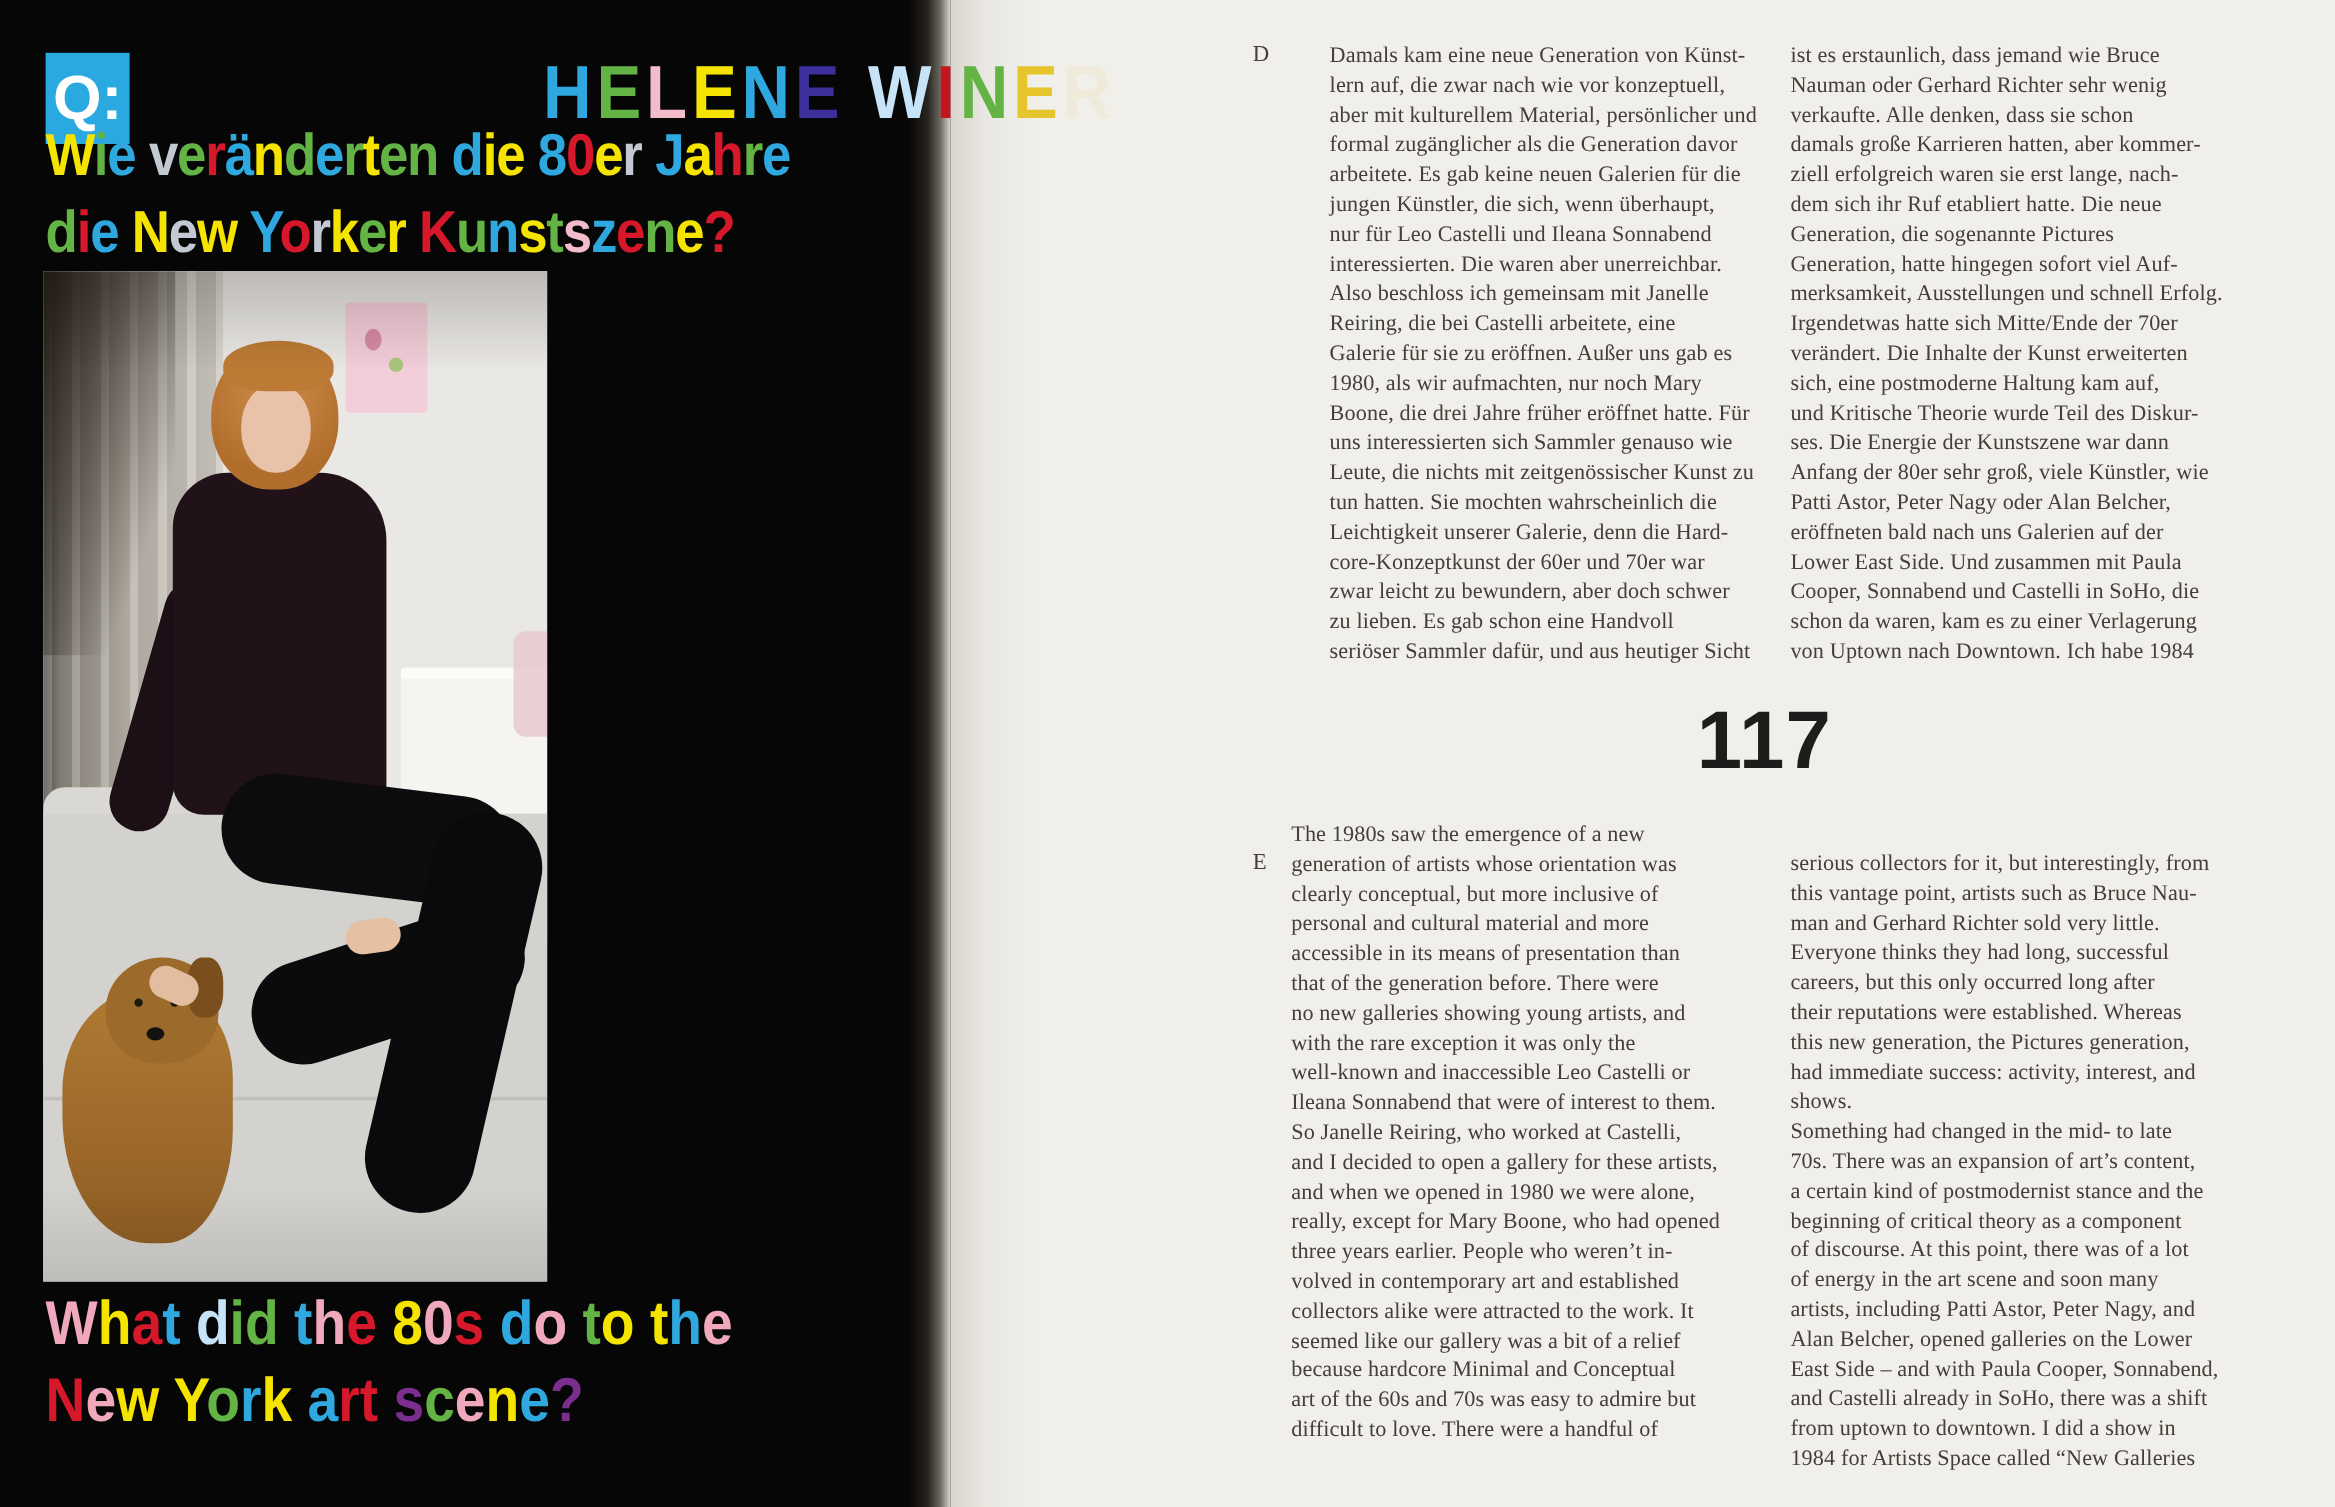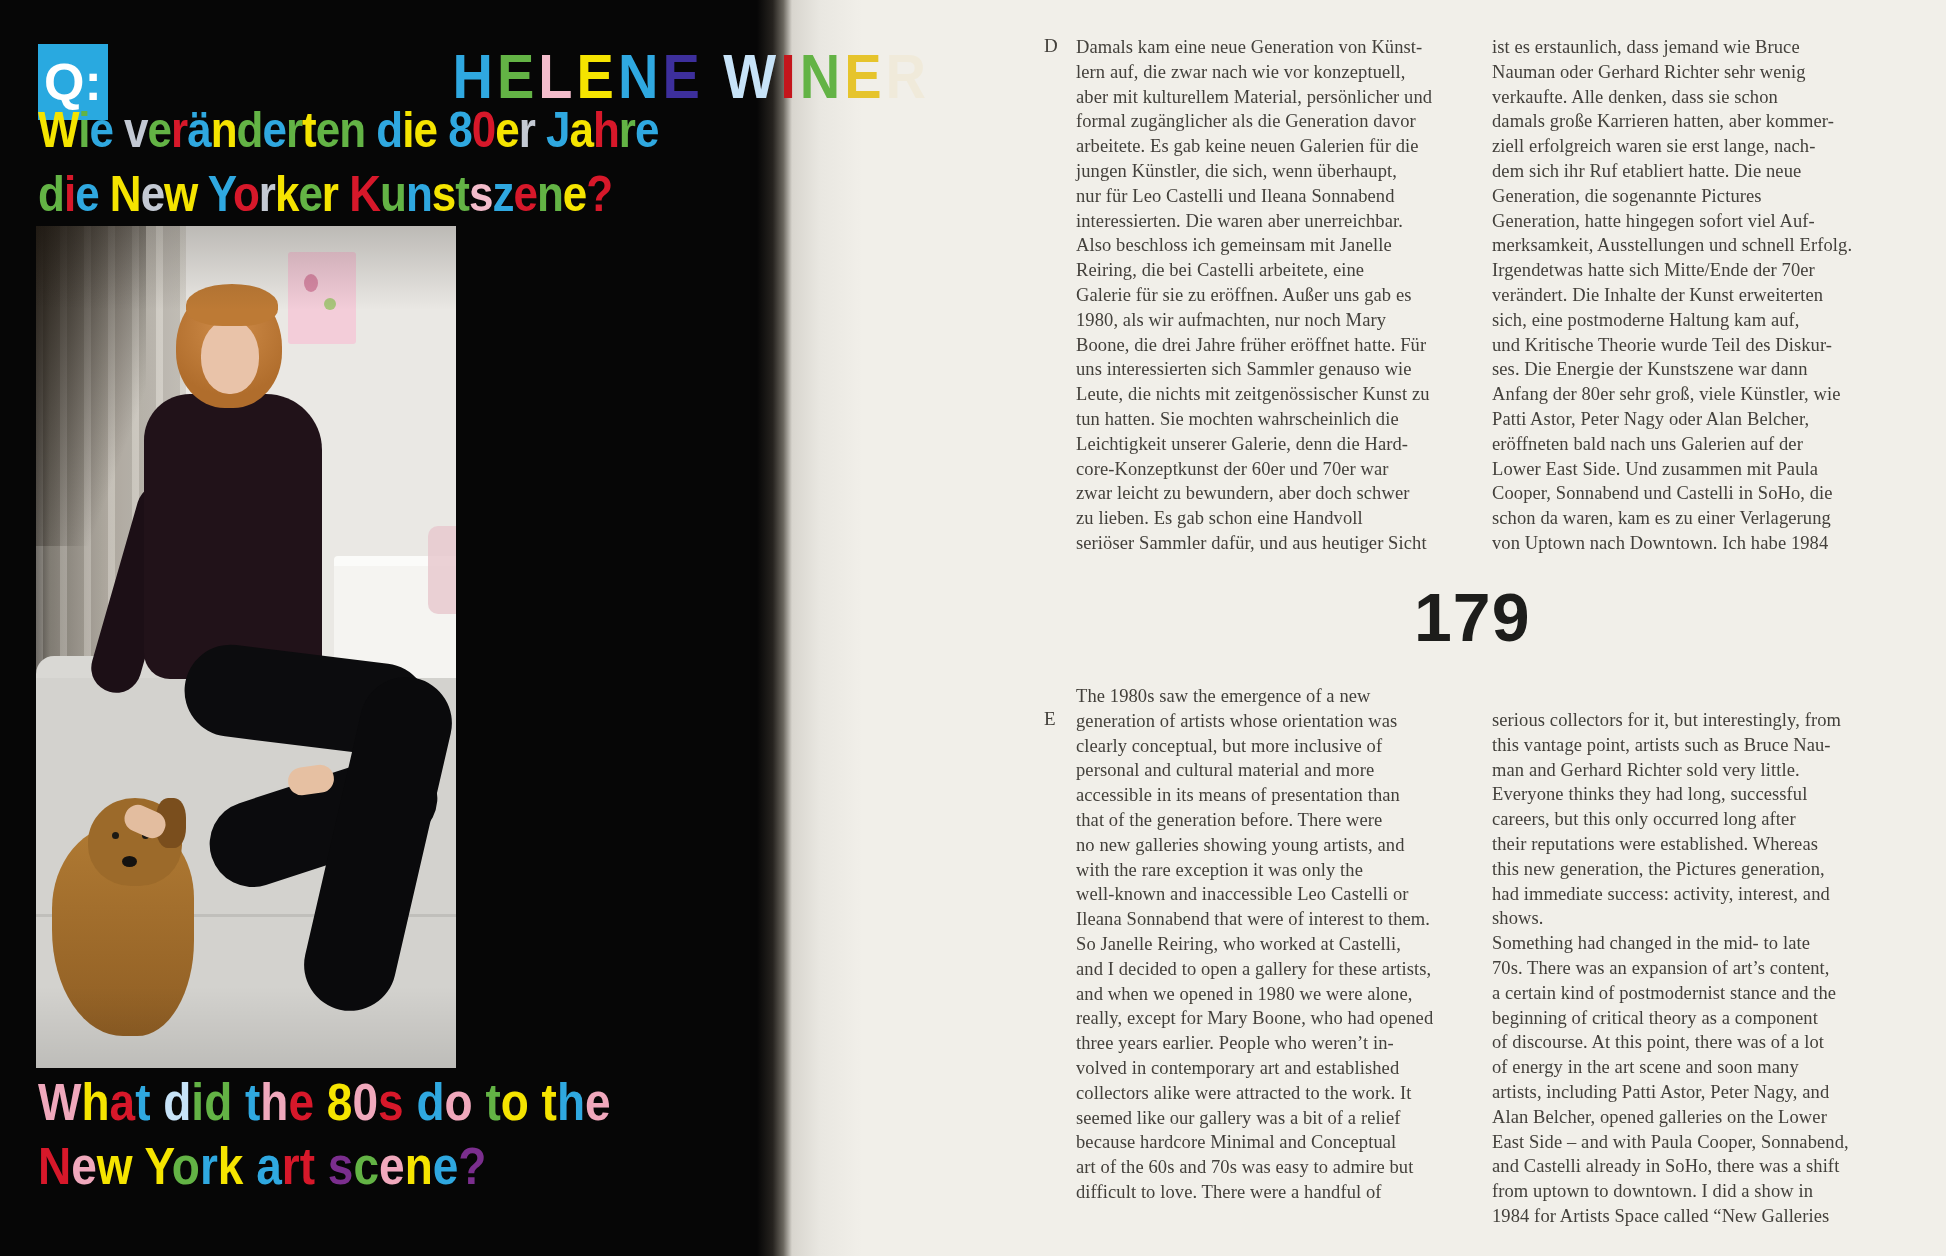--- a/index.html
+++ b/index.html
@@ -123,21 +123,21 @@
     <div class="ph-dog-ear"></div>
     <div class="ph-dog-eye" style="left:76px;top:606px;"></div>
     <div class="ph-dog-eye" style="left:106px;top:606px;"></div>
     <div class="ph-dog-nose"></div>
     <div class="ph-hand1"></div>
     <div class="ph-couch-shade"></div>
     <div class="ph-vignette"></div>
   </div>
 
   <div class="seclabel" style="left:1044px;top:35px;">D</div>
-  <div class="bodycol" style="left:1076px;top:35px;">Damals kam eine neue Generation von Künst-
+  <div class="bodycol" style="left:1108px;top:35px;">Damals kam eine neue Generation von Künst-
 lern auf, die zwar nach wie vor konzeptuell,
 aber mit kulturellem Material, persönlicher und
 formal zugänglicher als die Generation davor
 arbeitete. Es gab keine neuen Galerien für die
 jungen Künstler, die sich, wenn überhaupt,
 nur für Leo Castelli und Ileana Sonnabend
 interessierten. Die waren aber unerreichbar.
 Also beschloss ich gemeinsam mit Janelle
 Reiring, die bei Castelli arbeitete, eine
 Galerie für sie zu eröffnen. Außer uns gab es
@@ -166,21 +166,21 @@
 und Kritische Theorie wurde Teil des Diskur-
 ses. Die Energie der Kunstszene war dann
 Anfang der 80er sehr groß, viele Künstler, wie
 Patti Astor, Peter Nagy oder Alan Belcher,
 eröffneten bald nach uns Galerien auf der
 Lower East Side. Und zusammen mit Paula
 Cooper, Sonnabend und Castelli in SoHo, die
 schon da waren, kam es zu einer Verlagerung
 von Uptown nach Downtown. Ich habe 1984</div>
 
-  <div class="pagenum">179</div>
+  <div class="pagenum">117</div>
 
   <div class="seclabel" style="left:1044px;top:708px;">E</div>
   <div class="bodycol" style="left:1076px;top:684px;">The 1980s saw the emergence of a new
 generation of artists whose orientation was
 clearly conceptual, but more inclusive of
 personal and cultural material and more
 accessible in its means of presentation than
 that of the generation before. There were
 no new galleries showing young artists, and
 with the rare exception it was only the

